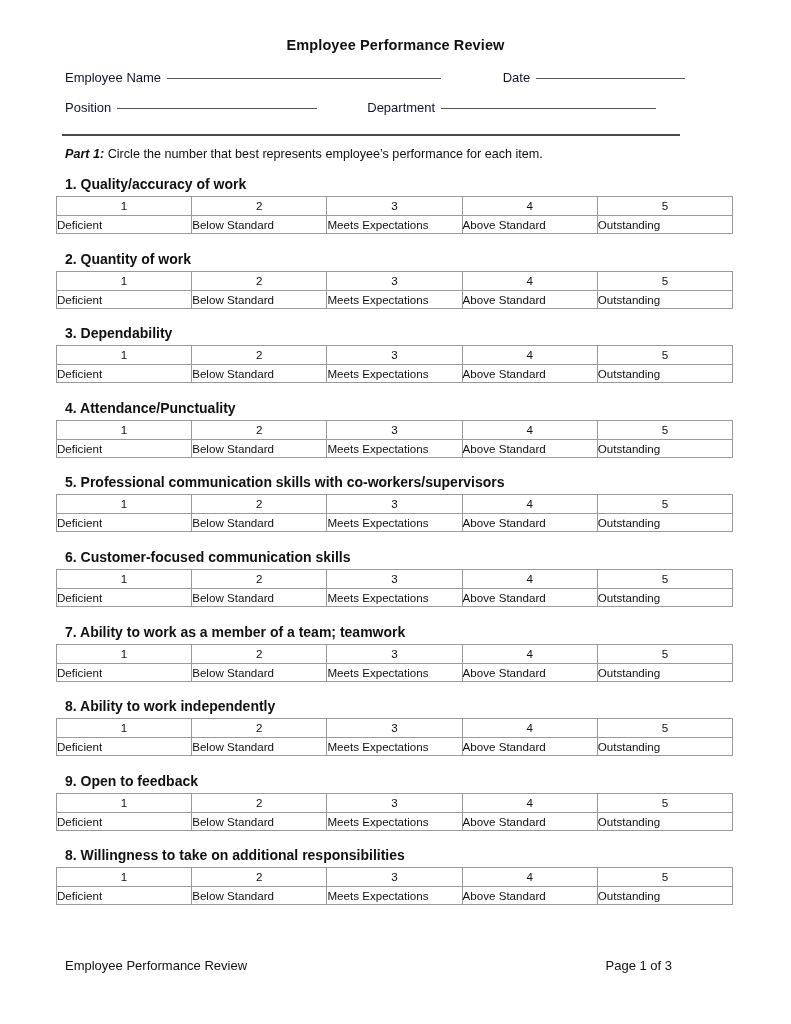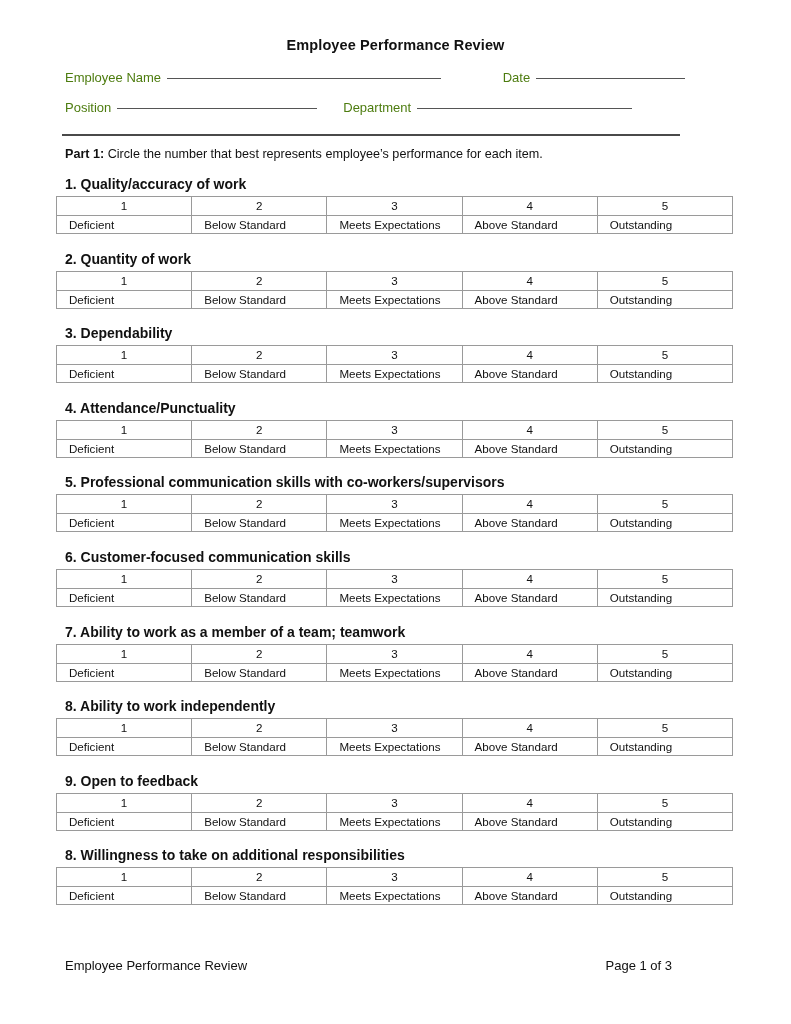--- a/index.html
+++ b/index.html
@@ -45,54 +45,54 @@
     font-size: 13px;
   }
   .id-row {
     display: flex;
     align-items: baseline;
     height: 30px;
     white-space: nowrap;
   }
   .field-label {
     font-size: 13px;
-    color: #4d7c0f;
+    color: #0f172a;
   }
   .rule {
     display: inline-block;
     border-bottom: 1.4px solid #555555;
     margin-left: 6px;
     position: relative;
     top: -3px;
   }
   .rule.name   { width: 285px; }
   .rule.date   { width: 155px; }
   .rule.pos    { width: 200px; }
   .rule.dept   { width: 215px; }
   .gap-date    { margin-left: 62px; }
-  .gap-dept    { margin-left: 26px; }
+  .gap-dept    { margin-left: 50px; }
 
   
   .divider {
     position: absolute;
     left: 62px;
     top: 134px;
     width: 618px;
     height: 0;
     border-top: 2.4px solid #4a4a4a;
   }
 
   
   .part-line {
     position: absolute;
     left: 65px;
     top: 147px;
     font-size: 12.6px;
   }
-  .part-line b { font-weight: bold; }
+  .part-line b { font-weight: bold; font-style: italic; }
 
   
   .items {
     position: absolute;
     left: 0;
     top: 176px;
     width: 791px;
   }
   .item {
     position: relative;
@@ -123,21 +123,21 @@
     color: #111111;
   }
   .rating-table tr.scores td {
     text-align: center;
     vertical-align: middle;
     padding-bottom: 1px;
   }
   .rating-table tr.labels td {
     text-align: left;
     vertical-align: middle;
-    padding-left: 12px;
+    padding-left: 0;
   }
 
   
   .footer {
     position: absolute;
     left: 65px;
     top: 958px;
     width: 607px;
     display: flex;
     justify-content: space-between;

